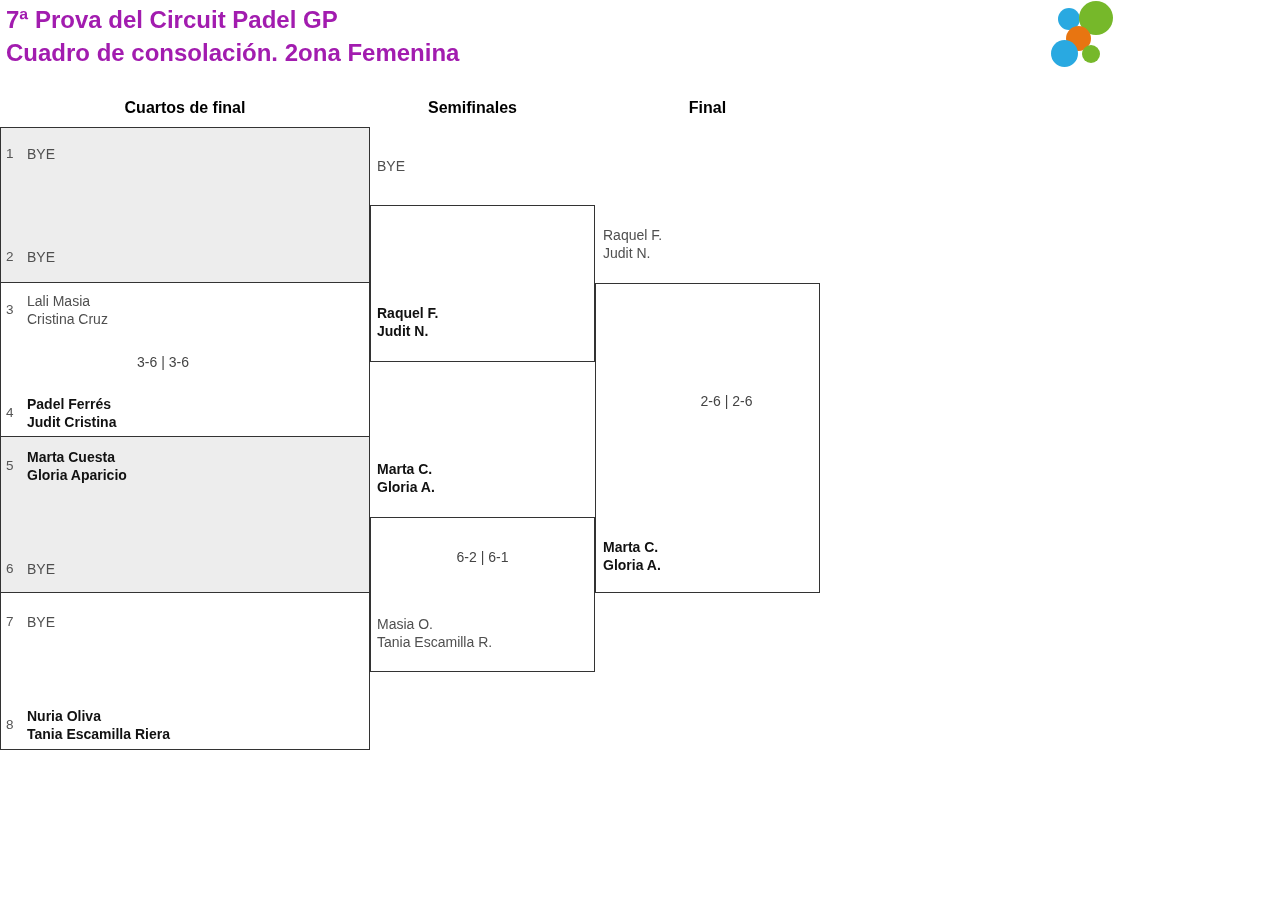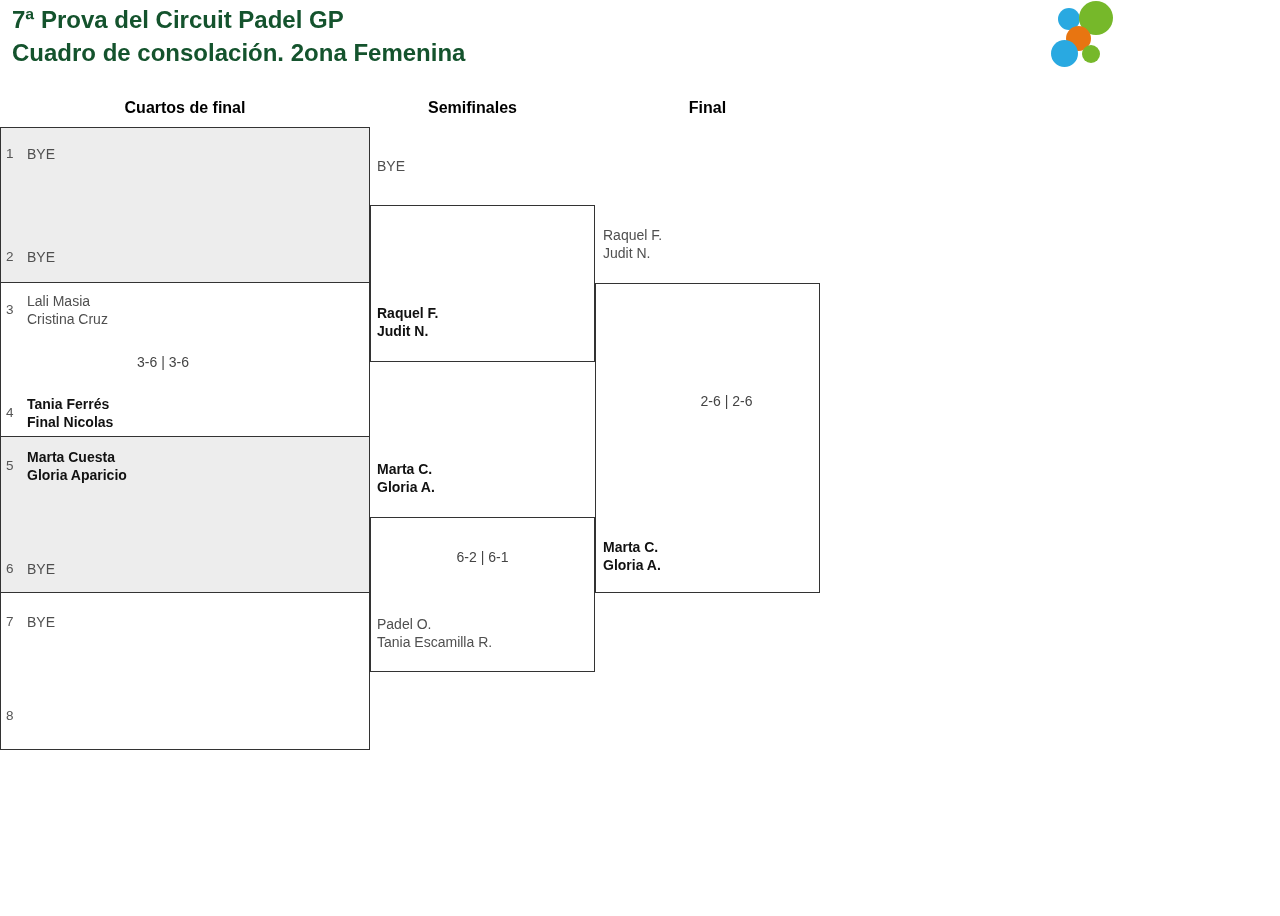--- a/index.html
+++ b/index.html
@@ -4,21 +4,21 @@
 <style>
   html,body{margin:0;padding:0;background:#fff;}
   body{
     width:1280px;height:916px;overflow:hidden;position:relative;
     font-family:"Liberation Sans",sans-serif;color:#111;
     -webkit-font-smoothing:antialiased;
   }
   .abs{position:absolute;}
 
   
-  .title{left:12px;top:3px;font-size:24px;font-weight:700;color:#14532d;line-height:33px;}
+  .title{left:6px;top:3px;font-size:24px;font-weight:700;color:#a21caf;line-height:33px;}
   .title .tline{display:block;}
 
   
   .logo{left:1048px;top:0;width:232px;height:66px;}
   .dots{position:absolute;left:0;top:1px;width:70px;height:64px;}
   .dot{position:absolute;border-radius:50%;}
   .wordmark{
     position:absolute;left:64px;top:6px;
     font-size:47px;font-weight:800;letter-spacing:-1.5px;
     color:#76b82a;line-height:48px;
@@ -96,22 +96,22 @@
 <div class="seat qf-seat" style="top:292px;">
   <span class="seed">3</span>
   <span class="names">
     <span class="nl">Lali Masia</span>
     <span class="nl">Cristina Cruz</span>
   </span>
 </div>
 <div class="seat qf-seat winner" style="top:395px;">
   <span class="seed">4</span>
   <span class="names">
-    <span class="nl">Tania Ferrés</span>
-    <span class="nl">Final Nicolas</span>
+    <span class="nl">Padel Ferrés</span>
+    <span class="nl">Judit Cristina</span>
   </span>
 </div>
 <div class="seat qf-seat winner" style="top:448px;">
   <span class="seed">5</span>
   <span class="names">
     <span class="nl">Marta Cuesta</span>
     <span class="nl">Gloria Aparicio</span>
   </span>
 </div>
 <div class="seat qf-seat" style="top:560px;">
@@ -121,20 +121,24 @@
     </span>
 </div>
 <div class="seat qf-seat" style="top:613px;">
   <span class="seed">7</span>
   <span class="names">
       <span class="nl">BYE</span>
     </span>
 </div>
 <div class="seat qf-seat winner" style="top:707px;">
   <span class="seed">8</span>
+  <span class="names">
+    <span class="nl">Nuria Oliva</span>
+    <span class="nl">Tania Escamilla Riera</span>
+  </span>
 </div>
 
 <div class="score" style="left:0;top:353px;width:326px;">3-6 | 3-6</div>
 
 <div class="seat sf-seat" style="top:157px;">
   <span class="names">
       <span class="nl">BYE</span>
     </span>
 </div>
 <div class="seat sf-seat winner" style="top:304px;">
@@ -144,21 +148,21 @@
   </span>
 </div>
 <div class="seat sf-seat winner" style="top:460px;">
   <span class="names">
     <span class="nl">Marta C.</span>
     <span class="nl">Gloria A.</span>
   </span>
 </div>
 <div class="seat sf-seat" style="top:615px;">
   <span class="names">
-    <span class="nl">Padel O.</span>
+    <span class="nl">Masia O.</span>
     <span class="nl">Tania Escamilla R.</span>
   </span>
 </div>
 
 <div class="score" style="left:370px;top:548px;width:225px;">6-2 | 6-1</div>
 
 <div class="seat f-seat" style="top:226px;">
   <span class="names">
     <span class="nl">Raquel F.</span>
     <span class="nl">Judit N.</span>

